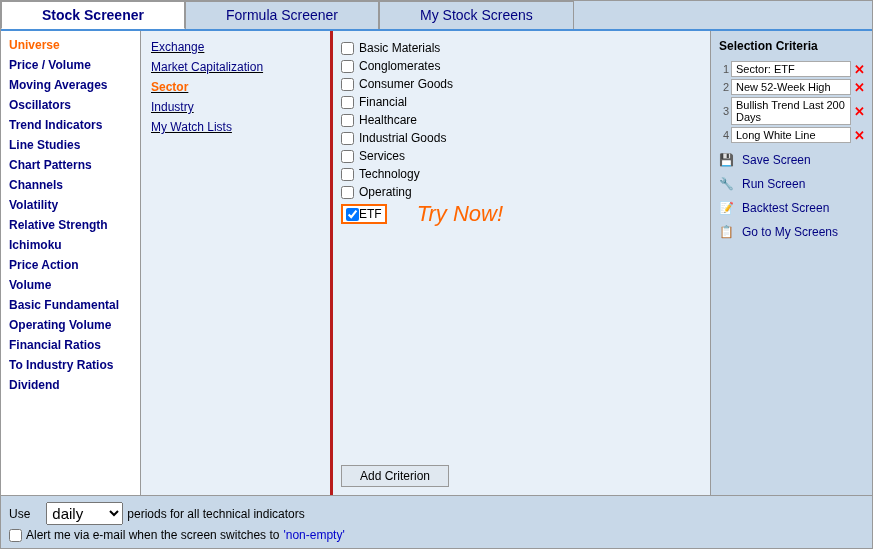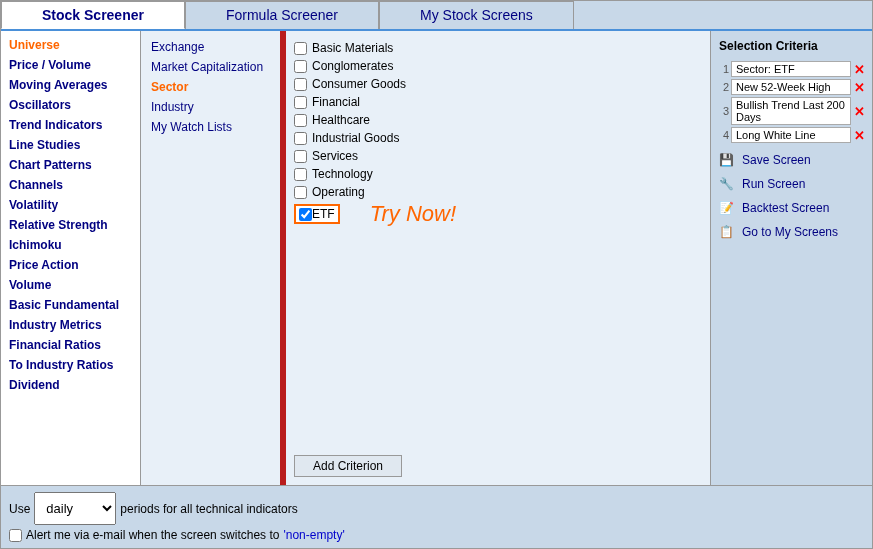--- a/index.html
+++ b/index.html
@@ -55,24 +55,25 @@
       padding: 3px 8px;
       cursor: pointer;
       color: #000080;
       font-size: 12px;
       font-weight: bold;
     }
     .sidebar-item.active { color: #ff6600; }
 
     
     .middle-column {
-      width: 145px;
+      width: 192px;
       background: #e8f0f8;
-      border-right: 6px solid #b91c1c;
+      border-right: 3px solid #b91c1c;
       padding: 6px;
+      text-decoration: underline;
     }
     .middle-item {
       padding: 3px 4px;
       cursor: pointer;
       color: #000080;
       font-size: 12px;
     }
     .middle-item.active { color: #ff6600; font-weight: bold; }
 
     
@@ -156,22 +157,23 @@
       flex-direction: column;
       gap: 3px;
     }
     .bottom-row {
       display: flex;
       align-items: center;
       gap: 4px;
       font-size: 12px;
     }
     select.period-select {
-      font-size: 13px;
-      padding: 7px;
+      font-size: 15px;
+      padding: 1px;
+      margin-left: 12px;
     }
     .alert-row {
       display: flex;
       align-items: center;
       gap: 4px;
       font-size: 12px;
     }
 
     .criteria-rows-container {
       background: #c8d8e8;
@@ -225,21 +227,21 @@
       <div class="sidebar-item">Trend Indicators</div>
       <div class="sidebar-item">Line Studies</div>
       <div class="sidebar-item">Chart Patterns</div>
       <div class="sidebar-item">Channels</div>
       <div class="sidebar-item">Volatility</div>
       <div class="sidebar-item">Relative Strength</div>
       <div class="sidebar-item">Ichimoku</div>
       <div class="sidebar-item">Price Action</div>
       <div class="sidebar-item">Volume</div>
       <div class="sidebar-item">Basic Fundamental</div>
-      <div class="sidebar-item">Industry Metrics</div>
+      <div class="sidebar-item">Operating Volume</div>
       <div class="sidebar-item">Financial Ratios</div>
       <div class="sidebar-item">To Industry Ratios</div>
       <div class="sidebar-item">Dividend</div>
     </div>
 
     <div class="middle-column">
       <div class="middle-item">Exchange</div>
       <div class="middle-item">Market Capitalization</div>
       <div class="middle-item active">Sector</div>
       <div class="middle-item">Industry</div>

